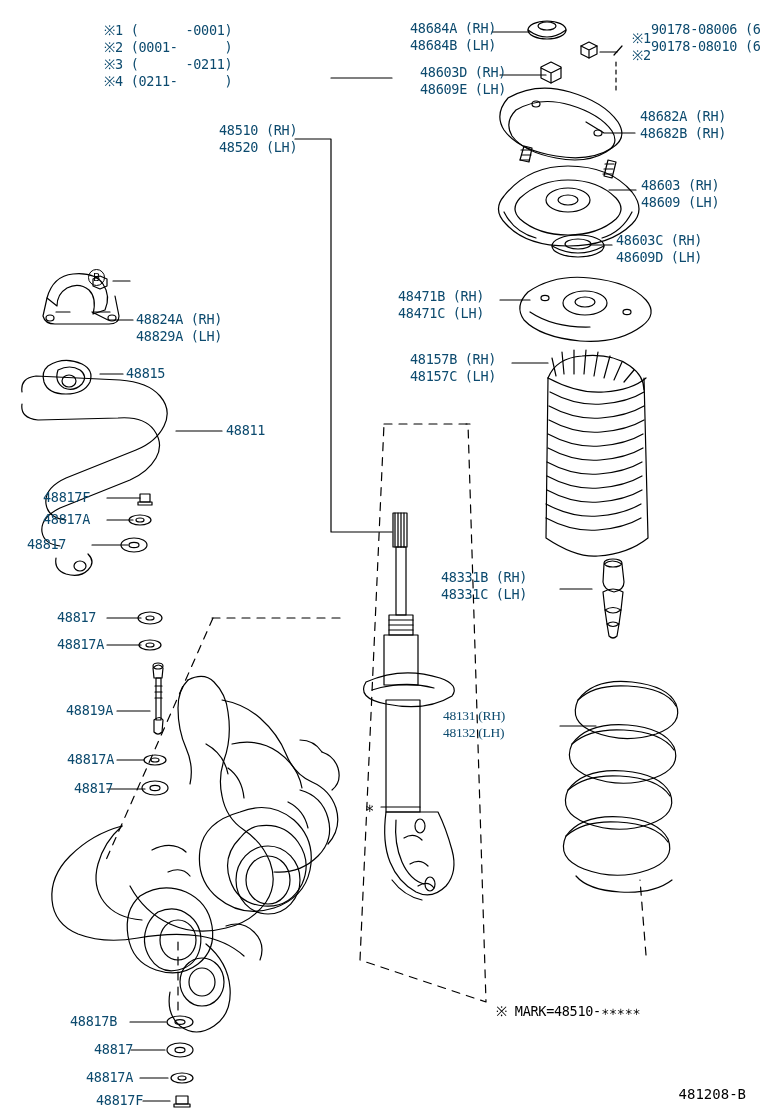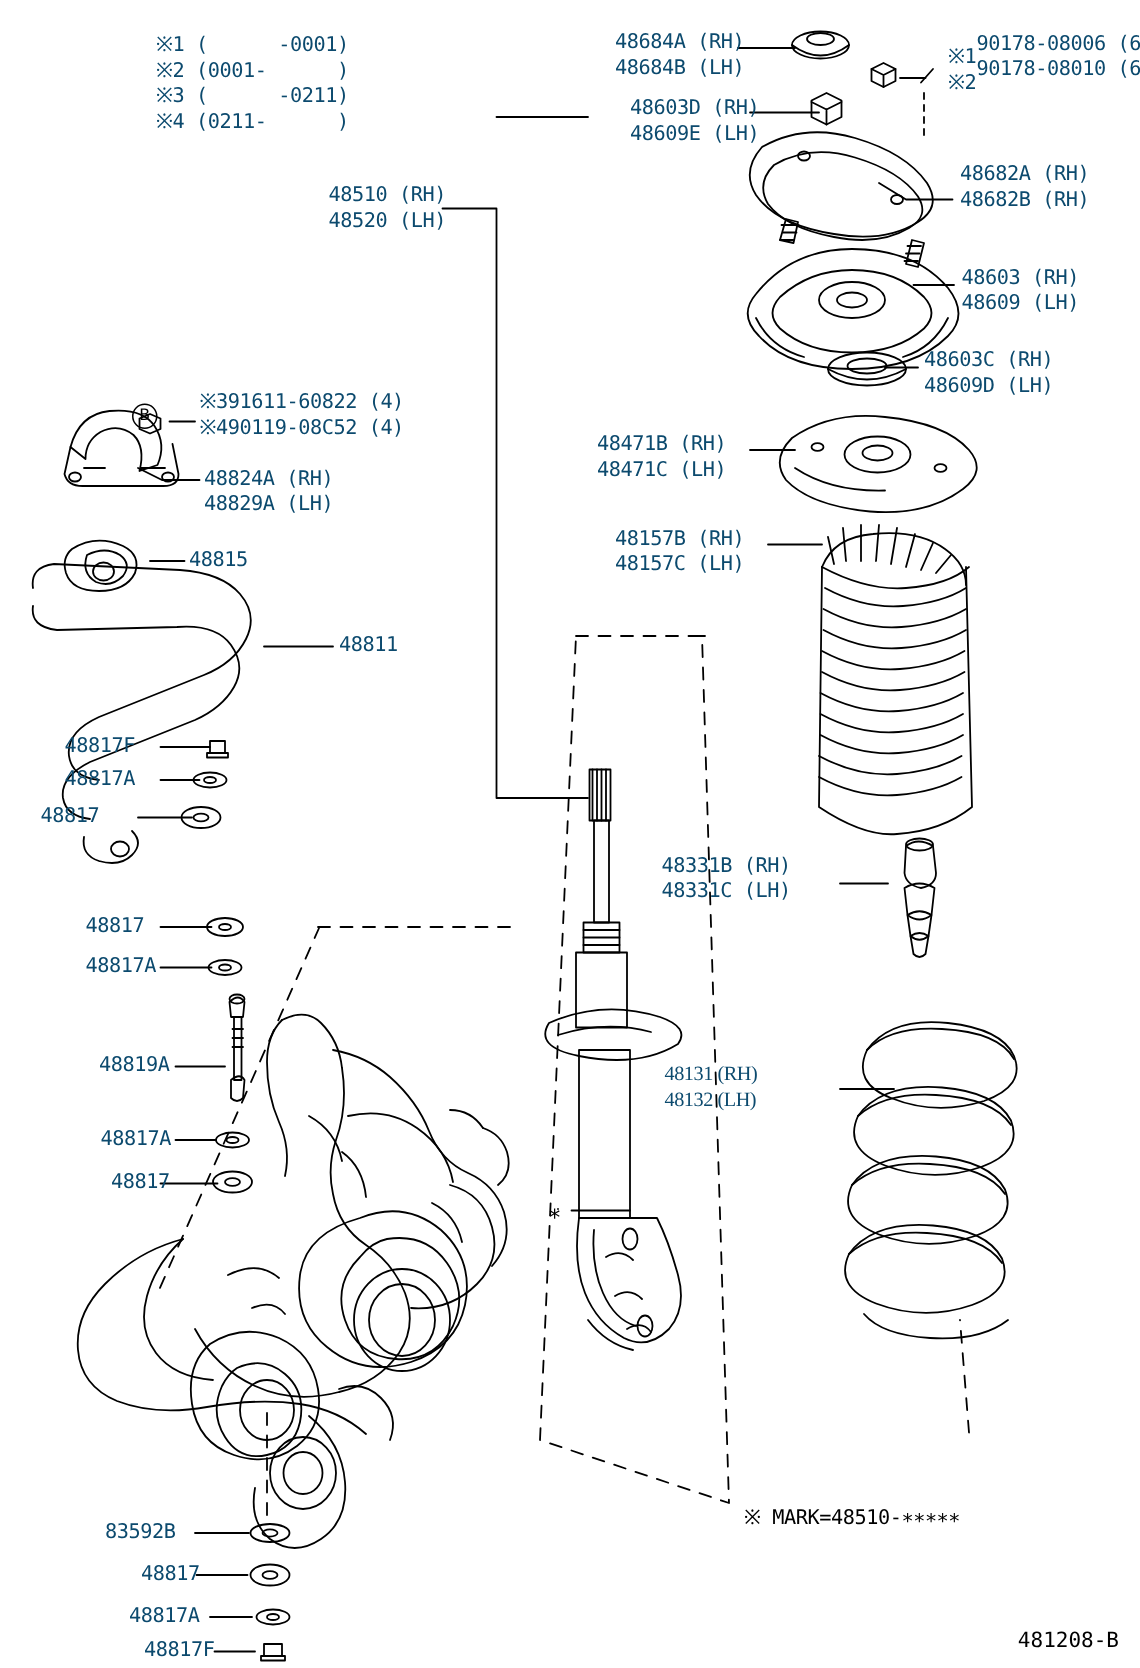--- a/index.html
+++ b/index.html
@@ -336,38 +336,36 @@
   <div class="lbl" style="left:398px; top:288px;">48471B (RH)
 48471C (LH)</div>
   <div class="lbl" style="left:410px; top:351px;">48157B (RH)
 48157C (LH)</div>
   <div class="lbl" style="left:441px; top:569px;">48331B (RH)
 48331C (LH)</div>
   <div class="lbl" style="left:443px; top:707px;font-family:Liberation Serif, serif;">48131 (RH)
 48132 (LH)</div>
 
   <div class="circB" style="left:88px; top:269px;">B</div>
-  <div class="lbl" style="left:133px; top:260px;">※391611-60822 (4)
-※490119-08C52 (4)</div>
   <div class="lbl" style="left:136px; top:311px;">48824A (RH)
 48829A (LH)</div>
   <div class="lbl" style="left:126px; top:365px;">48815</div>
   <div class="lbl" style="left:226px; top:422px;text-align:center;">48811</div>
 
   <div class="lbl" style="left:43px; top:489px;">48817F</div>
   <div class="lbl" style="left:43px; top:511px;">48817A</div>
   <div class="lbl" style="left:27px; top:536px;">48817</div>
 
   <div class="lbl" style="left:57px; top:609px;">48817</div>
   <div class="lbl" style="left:57px; top:636px;">48817A</div>
   <div class="lbl" style="left:66px; top:702px;">48819A</div>
   <div class="lbl" style="left:67px; top:751px;">48817A</div>
   <div class="lbl" style="left:74px; top:780px;">48817</div>
 
-  <div class="lbl" style="left:70px; top:1013px;">83592B</div>
+  <div class="lbl" style="left:70px; top:1013px;">48817B</div>
   <div class="lbl" style="left:94px; top:1041px;">48817</div>
   <div class="lbl" style="left:86px; top:1069px;">48817A</div>
   <div class="lbl" style="left:96px; top:1092px;">48817F</div>
 
   <div class="marknote" style="left:496px; top:1002px;">※ MARK=48510-∗∗∗∗∗</div>
 
   <div class="diagcode">481208-B</div>
 
 </div>
 

